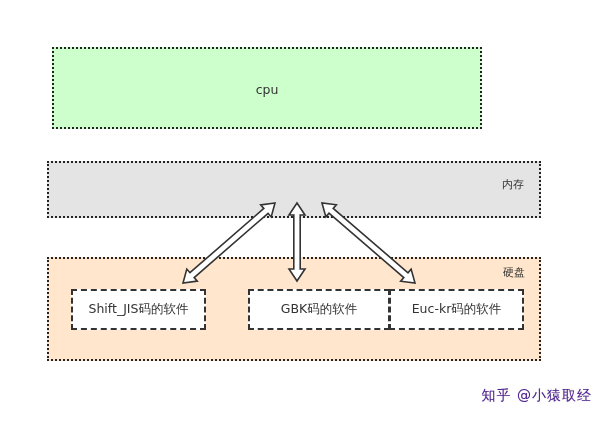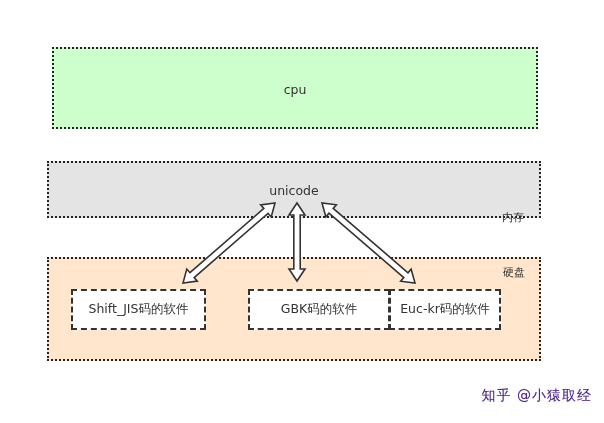--- a/index.html
+++ b/index.html
@@ -1,45 +1,44 @@
 <!DOCTYPE html>
 <html><head>
 <meta charset="utf-8">
 <style>
   html, body { margin:0; padding:0; }
   body { width:604px; height:423px; position:relative; background:#ffffff; overflow:hidden;
          font-family:"DejaVu Sans", "Liberation Sans", sans-serif; color:#333; }
   .layer { position:absolute; box-sizing:border-box; border:2px dotted #222; }
-  #cpu { left:52px; top:47px; width:486px; height:82px; background:#ccffcc; }
+  #cpu { left:52px; top:47px; width:430px; height:82px; background:#ccffcc; }
   #mem { left:47px; top:161px; width:494px; height:57px; background:#e4e4e4; }
   #disk { left:47px; top:257px; width:494px; height:104px; background:#ffe6cc; }
   .center-text { position:absolute; font-size:12.5px; color:#333; }
   #cpu-label { left:0; right:0; top:33px; text-align:center; }
   #mem-label { left:0; right:0; top:20px; text-align:center; }
   .corner { position:absolute; font-size:11px; color:#333; }
-  #mem-corner { right:15px; top:14px;margin-top:33px; }
+  #mem-corner { right:15px; top:14px; }
   #disk-corner { right:14px; top:6px;font-family:Liberation Serif, serif; }
   .sw { position:absolute; box-sizing:border-box; border:2px dashed #333; background:#fff;
         height:41px; top:289px; font-size:12.5px; color:#333; display:flex; align-items:center; justify-content:center; }
   #sw1 { left:71px; width:135px; }
   #sw2 { left:248px; width:142px; }
-  #sw3 { left:389px; width:112px; }
+  #sw3 { left:389px; width:135px; }
   #arrows { position:absolute; left:0; top:0; width:604px; height:423px; pointer-events:none; }
   #watermark { position:absolute; right:12px; top:387px; font-size:14px; color:#4c1d95;
                text-shadow: 0 0 1px #bbb; letter-spacing:1px; }
 </style>
 </head>
 <body>
 
 <div class="layer" id="cpu">
   <div class="center-text" id="cpu-label">cpu</div>
 </div>
 
 <div class="layer" id="mem">
-  <div class="center-text" id="mem-label">unicode</div>
   <div class="corner" id="mem-corner">内存</div>
 </div>
 
 <div class="layer" id="disk">
   <div class="corner" id="disk-corner">硬盘</div>
 </div>
 
 <div class="sw" id="sw1">
   <span>Shift_JIS码的软件</span>
 </div>

